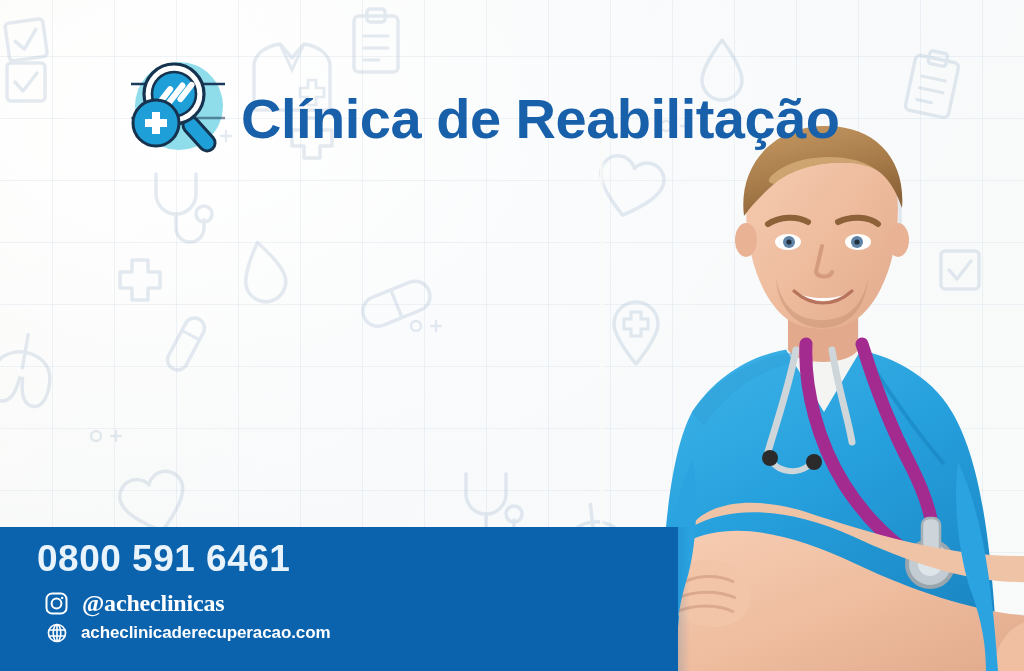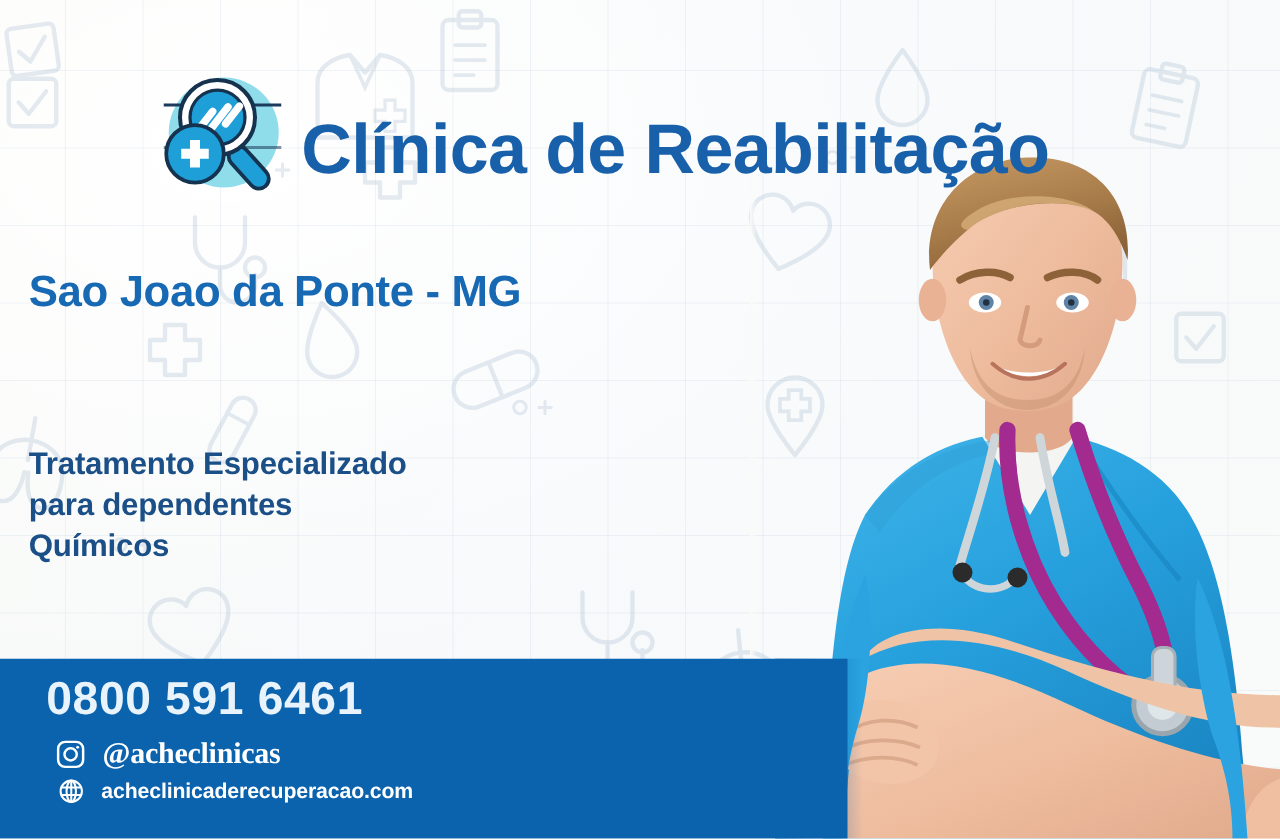--- a/index.html
+++ b/index.html
@@ -333,27 +333,21 @@
         <rect x="51" y="30" width="6" height="30" rx="3" transform="rotate(38 54 45)" fill="#ffffff"></rect>
         <rect x="62" y="30" width="6" height="24" rx="3" transform="rotate(38 65 42)" fill="#ffffff"></rect>
       </g>
       <circle cx="35" cy="73" r="23" fill="#1f9fd8" stroke="#15324f" stroke-width="3"></circle>
       <path d="M31 62 h8 v7 h7 v8 h-7 v7 h-8 v-7 h-7 v-8 h7 z" fill="#ffffff"></path>
     </svg>
   </div>
 
   <div class="headline">Clínica de Reabilitação</div>
 
-  <div class="city">Sao Joao da Ponte - MG</div>
-
-  <div class="desc">
-    <div>Tratamento Especializado</div>
-    <div>para dependentes</div>
-    <div>Químicos</div>
-  </div>
+
 
   <div class="footer"></div>
   <div class="footer-fade"></div>
 
   <div class="phone">0800 591 6461</div>
 
   <div class="contact-row row-insta">
     <svg class="ico" width="25" height="25" viewBox="0 0 24 24" fill="none" stroke="#ffffff" stroke-width="1.9">
       <rect x="2.4" y="2.4" width="19.2" height="19.2" rx="5.4"></rect>
       <circle cx="12" cy="12" r="4.7"></circle>

